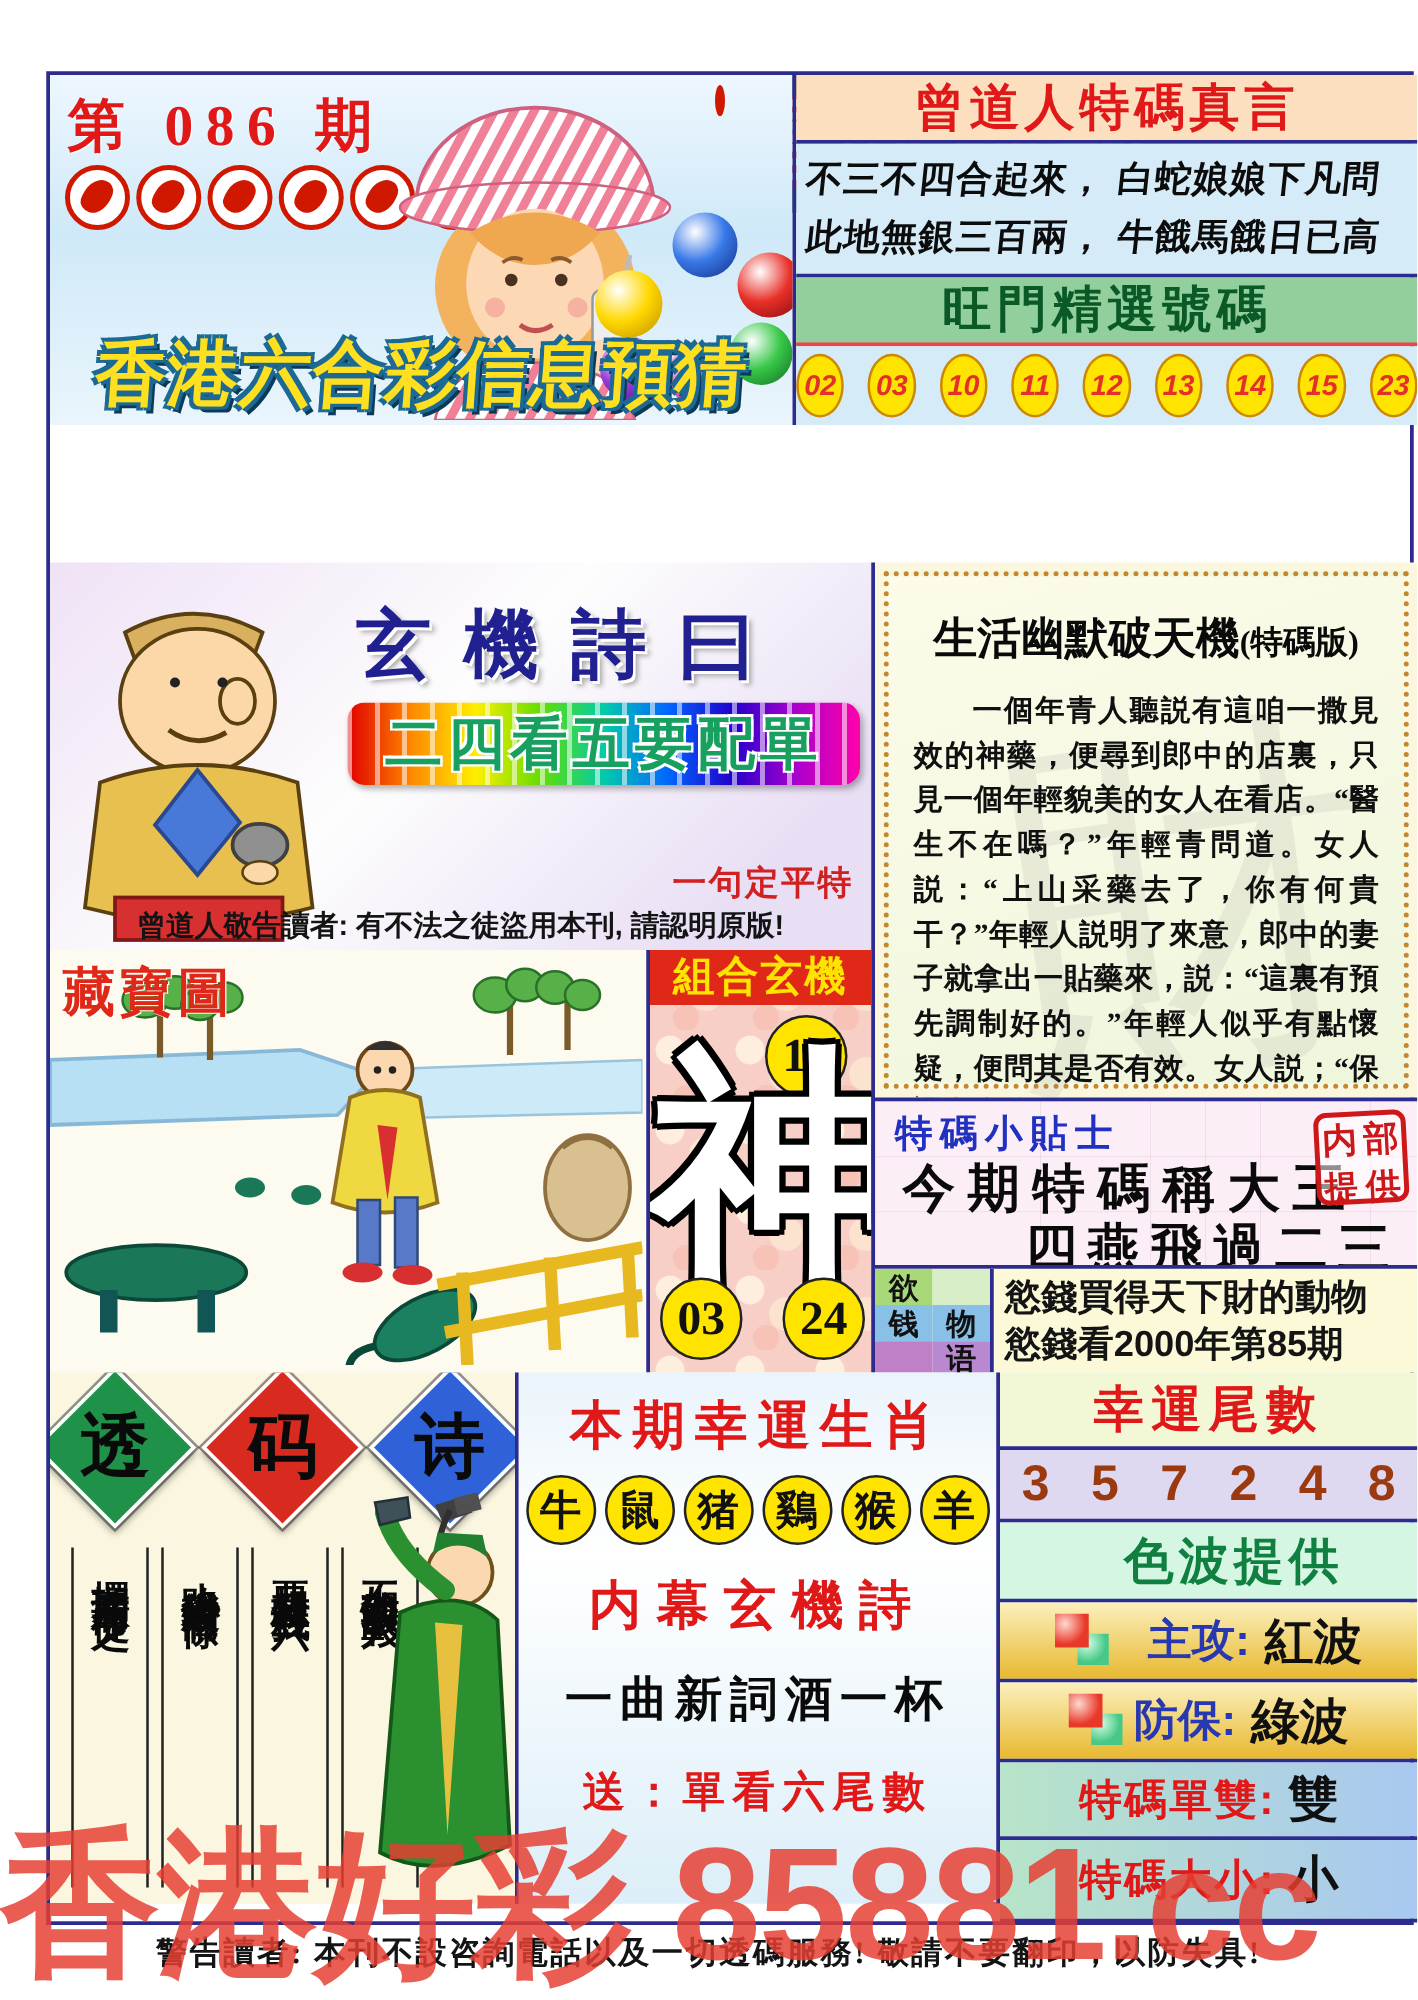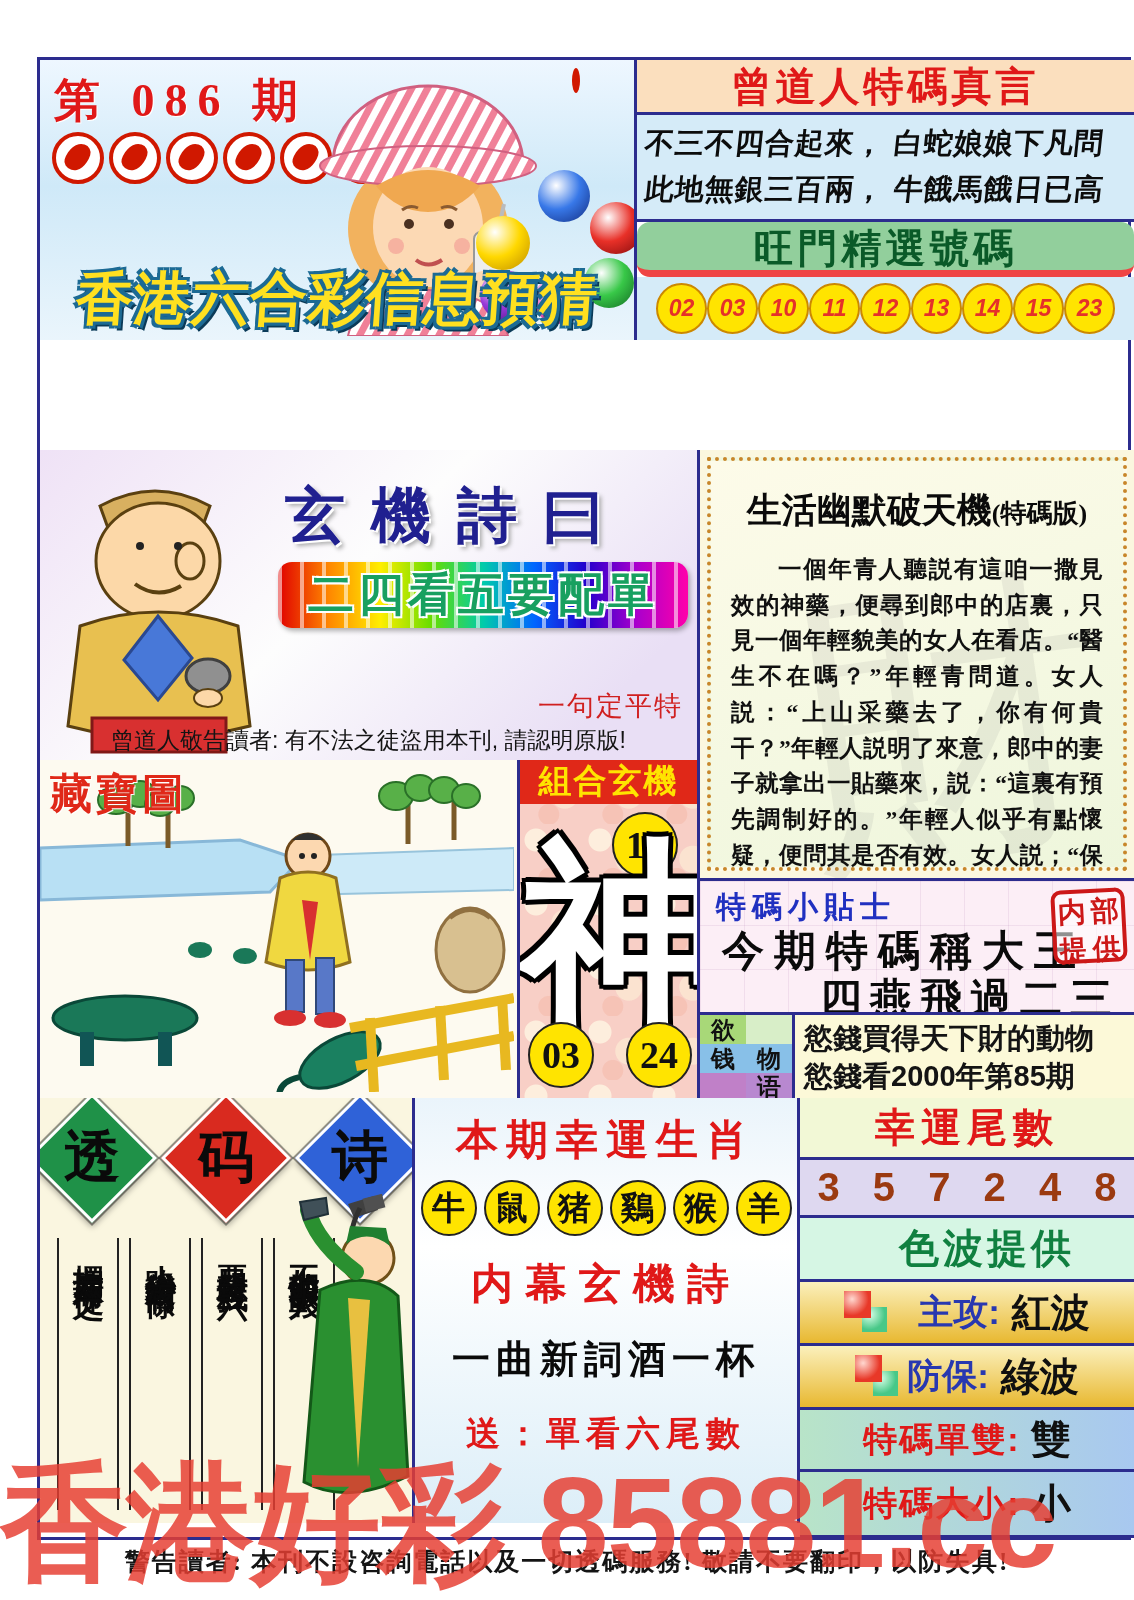--- a/index.html
+++ b/index.html
@@ -34,44 +34,44 @@
     color:#ffe020;letter-spacing:1px;transform:skewX(-4deg);
     text-shadow:-3px -3px 0 #1c6a94,3px -3px 0 #1c6a94,-3px 3px 0 #1c6a94,3px 3px 0 #1c6a94,5px 5px 0 #0a3a58;}
   .ball{position:absolute;border-radius:50%;}
   
   .pB{left:597px;top:110;width:497px;height:280px;}
   .pB .hd{left:0;top:0;width:497px;height:55px;background:#fbdfbe;border-bottom:3px solid #2c2c8e;
       text-align:center;line-height:52px;font-size:40px;font-weight:bold;color:#e01818;letter-spacing:4px;}
   .pB .verse{left:0;top:55px;width:497px;height:107px;background:#d5ebf8;border-bottom:3px solid #2c2c8e;
       display:flex;flex-direction:column;justify-content:space-evenly;padding:2px 8px;}
   .pB .verse div{font-size:29px;font-weight:bold;color:#0c0c0c;letter-spacing:1px;white-space:nowrap;transform:skewX(-6deg);}
-  .pB .sub{left:0;top:162px;width:497px;height:55px;background:#92cf9c;border-bottom:7px solid #ef4444;
-      text-align:center;line-height:52px;font-size:40px;font-weight:bold;color:#0a5a28;letter-spacing:4px;border-radius:13px;}
+  .pB .sub{left:0;top:162px;width:497px;height:55px;background:#92cf9c;border-bottom:3px solid #ef4444;
+      text-align:center;line-height:52px;font-size:40px;font-weight:bold;color:#0a5a28;letter-spacing:4px;}
   .pB .nums{left:0;top:217px;width:497px;height:63px;background:#d5ebf8;display:flex;align-items:center;
-      justify-content:center;gap:0;}
+      justify-content:center;gap:19px;}
   .numcirc{width:47px;height:47px;border-radius:50%;background:#ffe400;border:2px solid #cc8800;
       color:#e5302a;font-weight:bold;font-size:23px;display:flex;align-items:center;justify-content:center;
       font-style:italic;}
 
   
   .pC{left:0;top:390px;width:660px;height:310px;border-right:3px solid #2c2c8e;
       background:linear-gradient(135deg,#efe2f6,#fdfdfd 45%,#e9dff5 85%);overflow:hidden;padding-left:20px;}
   .pC .ttl{left:245px;top:26px;font-size:60px;font-weight:bold;color:#202090;letter-spacing:26px;
       font-family:"Liberation Serif",serif;text-shadow:2px 2px 0 #fff,4px 4px 4px #aaa;}
   .rainbow{left:238px;top:112px;width:410px;height:66px;border-radius:14px;
       background:
        repeating-linear-gradient(90deg, rgba(255,255,255,.55) 0 4px, transparent 4px 22px),
        linear-gradient(90deg,#e00000,#ff8800,#ffee00,#66dd00,#00ccaa,#0066ff,#2200cc,#aa00cc,#ff00aa);
       box-shadow:2px 3px 5px rgba(0,0,0,.3);}
   .rainbow .txt{position:absolute;width:100%;text-align:center;line-height:64px;font-size:46px;
       font-weight:bold;color:#18a060;letter-spacing:4px;
       text-shadow:-2px -2px 0 #fff,2px -2px 0 #fff,-2px 2px 0 #fff,2px 2px 0 #fff;}
-  .pC .tag{right:14px;top:238px;position:absolute;font-size:27px;font-weight:normal;color:#d02020;
+  .pC .tag{right:14px;top:238px;position:absolute;font-size:27px;font-weight:bold;color:#d02020;
       font-family:"Liberation Serif",serif;letter-spacing:2px;}
-  .pC .disc{left:0;bottom:4px;width:100%;text-align:center;font-size:23px;font-weight:normal;color:#141414;}
+  .pC .disc{left:0;bottom:4px;width:100%;text-align:center;font-size:23px;font-weight:bold;color:#141414;}
 
   
   .pD{left:660px;top:390px;width:434px;height:428px;background:#fbf7df;overflow:hidden;}
   .pD .inner{position:absolute;left:7px;top:7px;right:7px;bottom:7px;border:4px dotted #c8862a;
       background:linear-gradient(160deg,#fdfbe9,#eef6dc);}
   .pD .bigwm{position:absolute;left:90px;top:60px;font-size:300px;color:rgba(140,140,140,.13);
       font-family:"Liberation Serif",serif;transform:rotate(-8deg);}
   .pD .ttl{position:relative;margin-top:26px;text-align:center;font-family:"Liberation Serif",serif;
       font-weight:bold;font-size:35px;color:#0a0a0a;}
   .pD .ttl .sfx{font-size:26px;}

